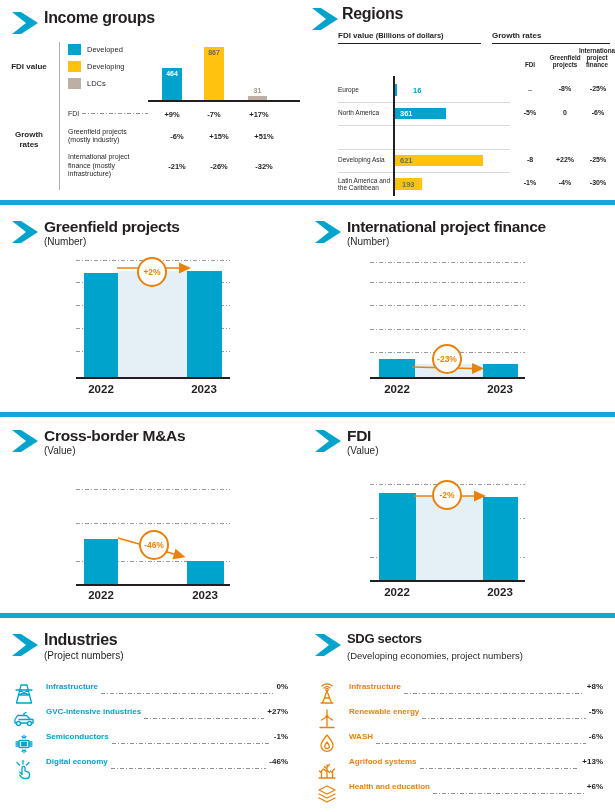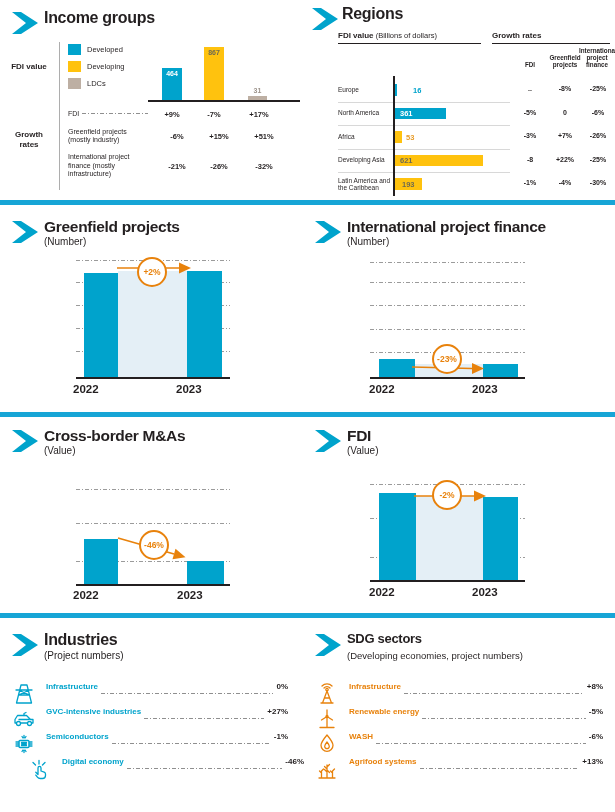--- a/index.html
+++ b/index.html
@@ -18,21 +18,21 @@
         font-family:"Liberation Sans",sans-serif;color:var(--ink);}
   .abs{position:absolute;}
   .divider{position:absolute;left:0;width:615px;height:5px;background:var(--divider);}
   .h1{position:absolute;font-weight:bold;font-size:15.5px;letter-spacing:-0.3px;white-space:nowrap;}
   .sub{position:absolute;font-size:10px;white-space:nowrap;}
   .grid{position:absolute;height:1px;
         background-image:repeating-linear-gradient(to right,#9b9b9b 0 4px,transparent 4px 6px,#9b9b9b 6px 7px,transparent 7px 9px);}
   .baseline{position:absolute;height:2px;background:var(--ink);z-index:2;}
   .bar{position:absolute;background:var(--cyan);z-index:1;}
   .lightfill{position:absolute;background:var(--fill);z-index:0;}
-  .year{position:absolute;font-weight:bold;font-size:11.5px;width:56px;}
+  .year{position:absolute;font-weight:bold;font-size:11.5px;text-align:center;width:56px;}
   .badge{position:absolute;width:26px;height:26px;border:2.5px solid var(--orange);border-radius:50%;
          background:#fff;color:var(--orange);font-weight:bold;font-size:8.5px;
          display:flex;align-items:center;justify-content:center;z-index:3;}
   .arrow{position:absolute;z-index:2;}
   .arrow line{stroke:var(--orange);stroke-width:1.7;}
   .arrow polygon{fill:var(--orange);}
   .sidelab{position:absolute;font-weight:bold;font-size:8px;text-align:center;line-height:1.25;}
   .legsq{position:absolute;width:13px;height:11px;}
   .leglab{position:absolute;font-size:7.5px;}
   .barnum{position:absolute;font-weight:bold;font-size:7px;text-align:center;z-index:2;}
@@ -109,21 +109,21 @@
       <span class="gval" style="width:48px">-32%</span>
     </div>
   </div>
 
   <div class="abs" style="left:305px;top:0;width:310px;height:200px">
     <svg class="abs" style="left:7px;top:8px" width="26" height="22" viewBox="0 0 26 22">
         <polygon points="0,0 9,0 26,11 9,22 0,22 14,11" fill="#00A3CC"></polygon>
       </svg>
     <div class="h1" style="left:37px;top:5px;font-size:16px">Regions</div>
 
-    <div class="rheadb" style="left:33px;top:31px"><span>FDI value</span><span style="font-weight:normal;font-size:7.5px"> (Billions of dollars)</span></div>
+    <div class="rheadb" style="left:33px;top:31px"><span>FDI value</span><span style="font-weight:bold;font-size:7.5px"> (Billions of dollars)</span></div>
     <div class="rule" style="left:33px;top:43px;width:143px"></div>
     <div class="rheadb" style="left:187px;top:31px">Growth rates</div>
     <div class="rule" style="left:187px;top:43px;width:118px"></div>
 
     <div class="colhead" style="left:205px;top:61px;width:40px">FDI</div>
     <div class="colhead" style="left:237px;top:54px;width:46px">Greenfield projects</div>
     <div class="colhead" style="left:274px;top:47px;width:36px">International project finance</div>
 
     <div class="abs" style="left:88px;top:76px;width:1.5px;height:120px;background:var(--ink);z-index:2"></div>
 
@@ -140,28 +140,20 @@
     <div class="rrow" style="top:101.5px">
       <div class="rlab">North America</div>
       <div class="rbar" style="left:89.5px;width:51px;background:var(--cyan)"></div>
       <div class="rval" style="left:95px;color:#fff">361</div>
       <div class="rgv" style="left:205px;width:40px">-5%</div>
       <div class="rgv" style="left:237px;width:46px">0</div>
       <div class="rgv" style="left:276px;width:34px">-6%</div>
     </div>
     <div class="rsep" style="top:125px"></div>
 
-    <div class="rrow" style="top:125px">
-      <div class="rlab">Africa</div>
-      <div class="rbar" style="left:89.5px;width:7.5px;background:var(--yellow)"></div>
-      <div class="rval" style="left:101px;color:#E89C28">53</div>
-      <div class="rgv" style="left:205px;width:40px">-3%</div>
-      <div class="rgv" style="left:237px;width:46px">+7%</div>
-      <div class="rgv" style="left:276px;width:34px">-26%</div>
-    </div>
     <div class="rsep" style="top:148.5px"></div>
 
     <div class="rrow" style="top:148.5px">
       <div class="rlab">Developing Asia</div>
       <div class="rbar" style="left:89.5px;width:88px;background:var(--yellow)"></div>
       <div class="rval" style="left:95px;color:var(--darkyel)">621</div>
       <div class="rgv" style="left:205px;width:40px">-8</div>
       <div class="rgv" style="left:237px;width:46px">+22%</div>
       <div class="rgv" style="left:276px;width:34px">-25%</div>
     </div>
@@ -314,21 +306,21 @@
       <span class="licon" style="color:var(--cyan)">
           <svg class="icon" width="24" height="24" viewBox="0 0 24 24">
             <rect x="7" y="8.5" width="10" height="7" rx="1"></rect>
             <path d="M4 10h3M4 12h3M4 14h3M17 10h3M17 12h3M17 14h3M9.5 10.5h5M9.5 12h5M9.5 13.5h5M12 3.5v2M10 4.5l1 1.5M14 4.5l-1 1.5M12 18.5v2M10 19.5l1-1.5M14 19.5l-1-1.5"></path>
           </svg>
         </span>
       <span class="llab" style="color:var(--cyan)">Semiconductors</span>
       <span class="leader"></span>
       <span class="lval">-1%</span>
     </div>
-    <div class="lrow2" style="left:28px;top:139px;width:276px">
+    <div class="lrow2" style="left:12px;top:139px;width:276px">
       <span class="licon" style="color:var(--cyan)">
           <svg class="icon" width="24" height="24" viewBox="0 0 24 24">
             <path d="M11 7V3.5M7.5 8l-2.5-2.5M14.5 8 17 5.5M10 11v6.5l-2.2-2.2M10 11c0-1 .7-1.6 1.5-1.6S13 10 13 11v3l3.2 1.2c.8.3 1.3 1 1.3 1.9v1.4a3 3 0 0 1-3 3h-2.3a3.5 3.5 0 0 1-2.8-1.4l-1.6-2"></path>
           </svg>
         </span>
       <span class="llab" style="color:var(--cyan)">Digital economy</span>
       <span class="leader"></span>
       <span class="lval">-46%</span>
     </div>
   </div>
@@ -376,15 +368,25 @@
     <div class="lrow2" style="left:10px;top:139px;width:288px">
       <span class="licon" style="color:var(--orange)">
           <svg class="icon" width="24" height="24" viewBox="0 0 24 24">
             <path d="M6.5 21v-7M12 21V8M17.5 21v-7M6.5 16l-2-2M6.5 14l2-2M12 12 9.5 9.5M12 10l2.5-2.5M12 15l-2.5-2.5M12 13l2.5 2.5M17.5 16l-2-2M17.5 14l2-2M4 21h16"></path>
           </svg>
         </span>
       <span class="llab" style="color:var(--orange)">Agrifood systems</span>
       <span class="leader"></span>
       <span class="lval">+13%</span>
     </div>
+    <div class="lrow2" style="left:10px;top:164px;width:288px">
+      <span class="licon" style="color:var(--orange)">
+          <svg class="icon" width="24" height="24" viewBox="0 0 24 24">
+            <path d="M12 4l8 4-8 4-8-4 8-4zM4 12l8 4 8-4M4 16l8 4 8-4"></path>
+          </svg>
+        </span>
+      <span class="llab" style="color:var(--orange)">Health and education</span>
+      <span class="leader"></span>
+      <span class="lval">+6%</span>
+    </div>
   </div>
 
 </div>
 
 </body></html>

